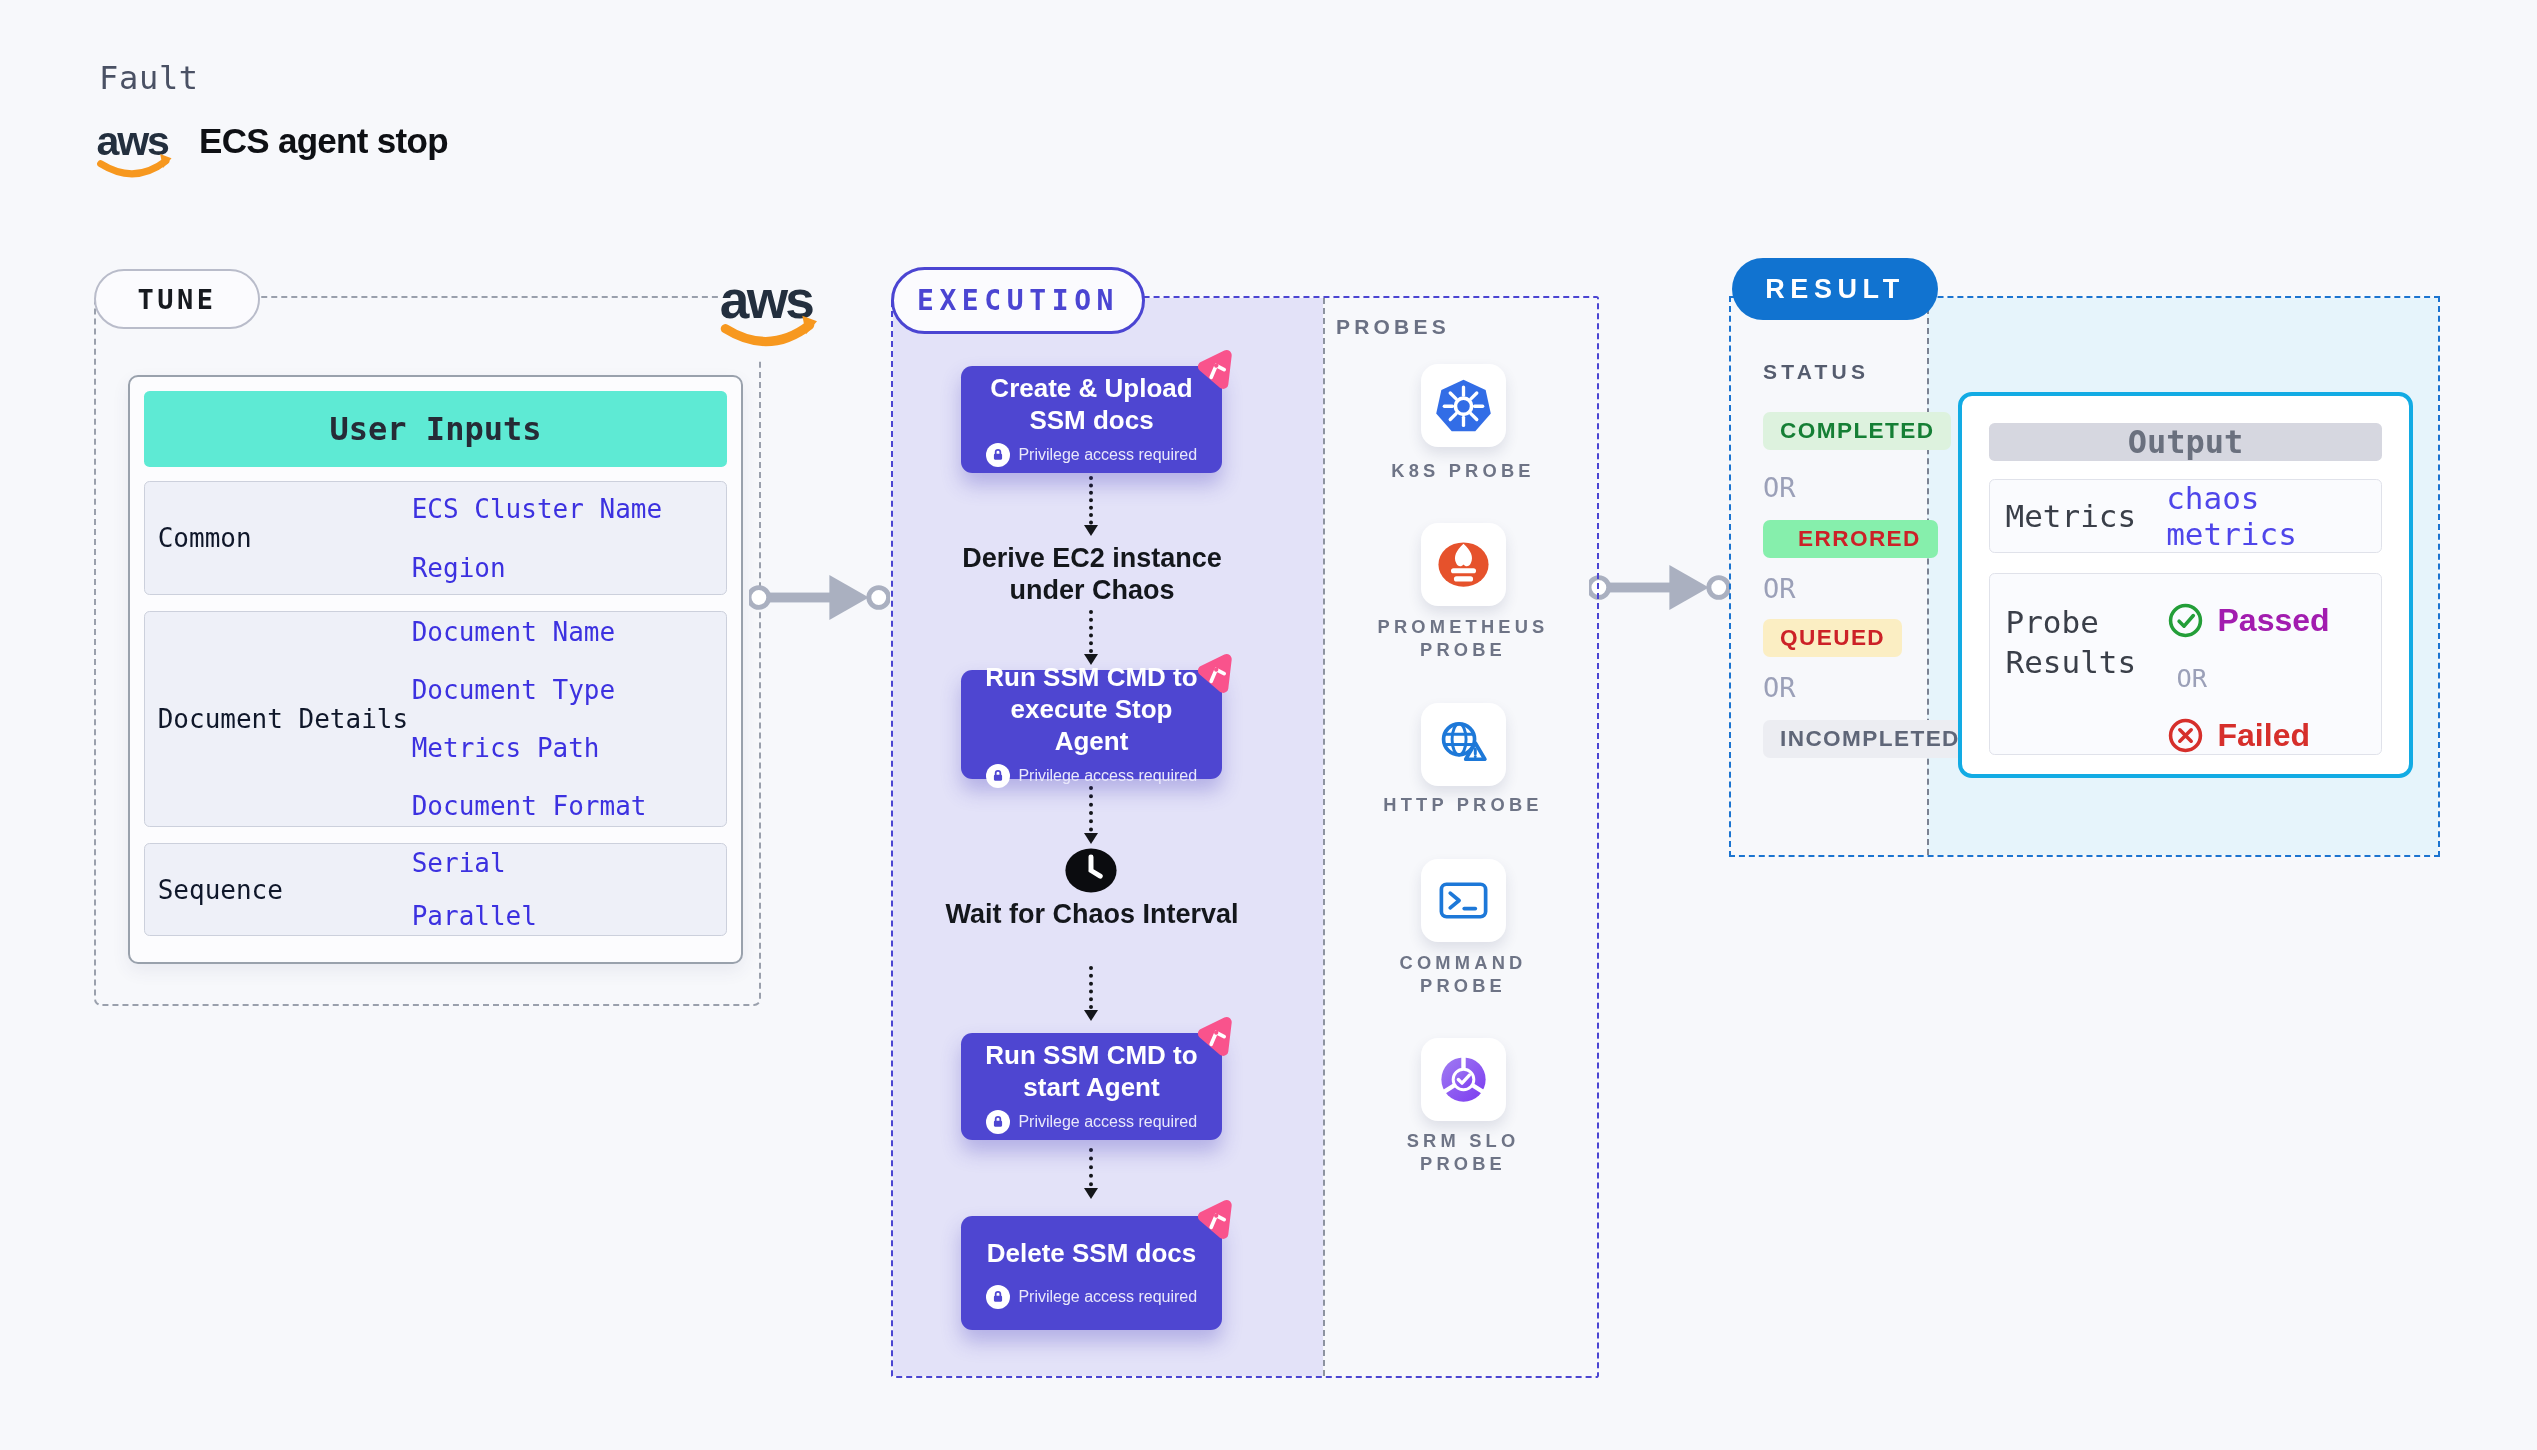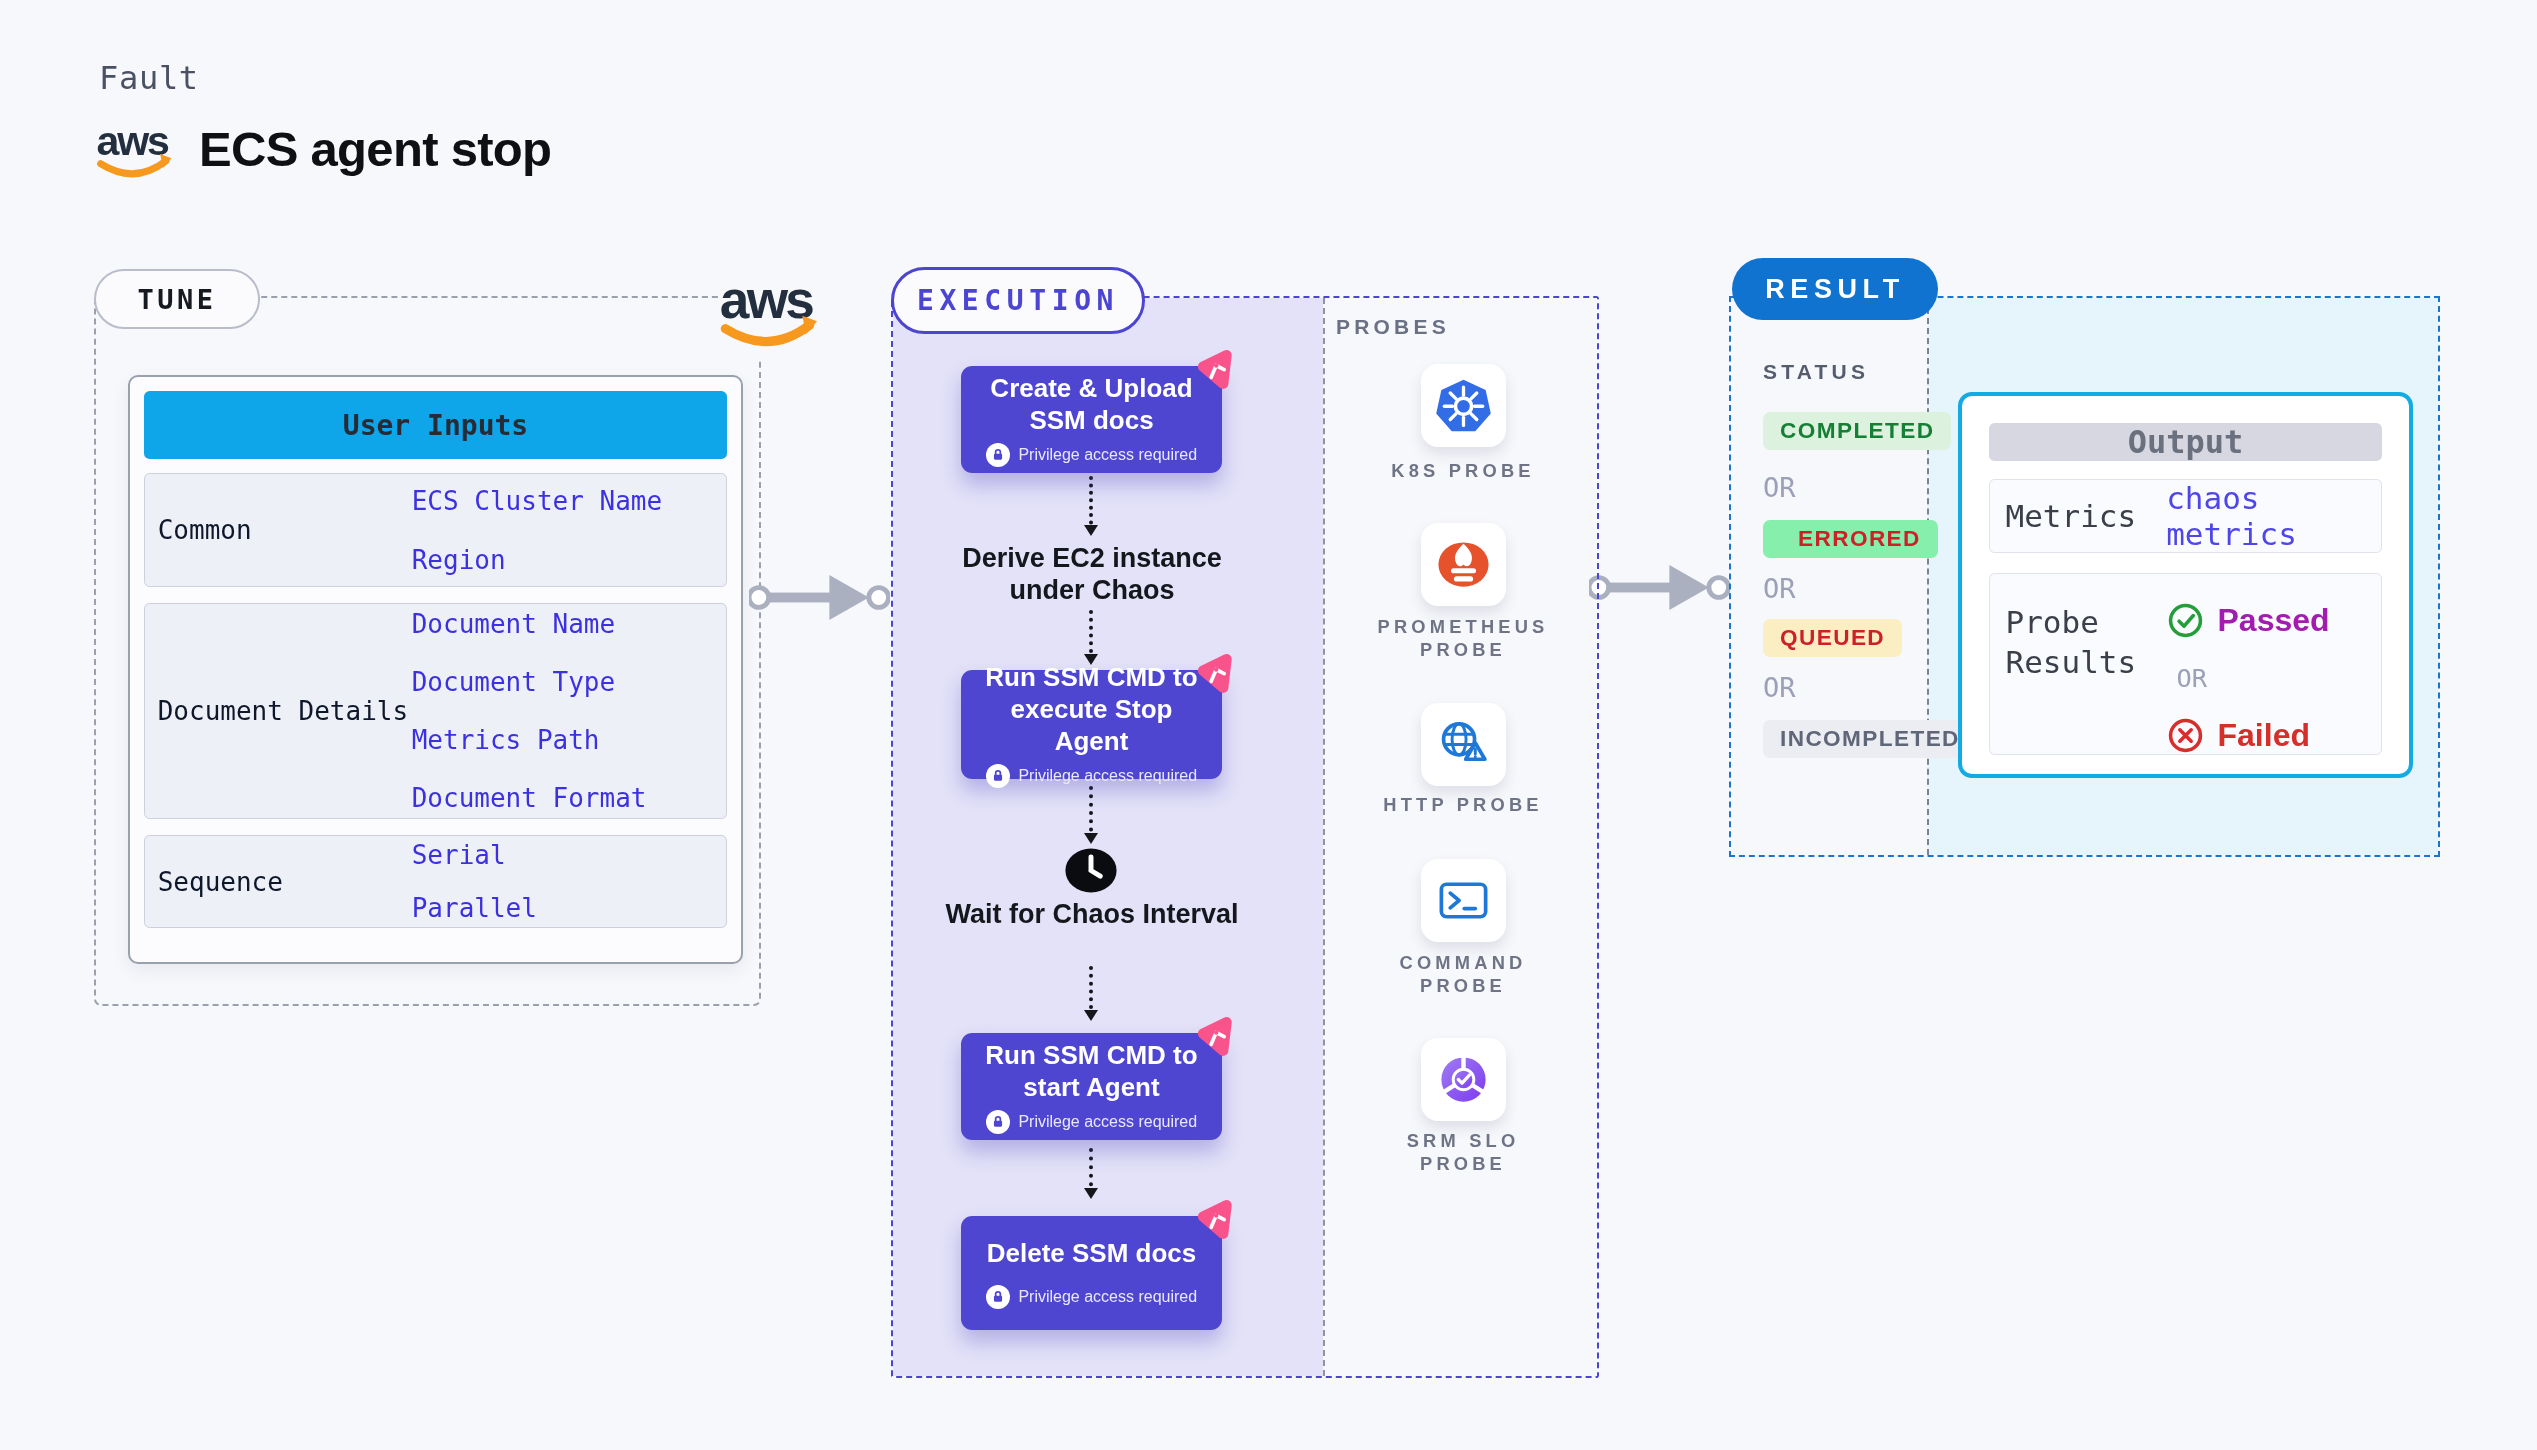--- a/index.html
+++ b/index.html
@@ -2,42 +2,42 @@
 <html style="font-size:11.3px"><head>
 <meta charset="utf-8">
 <style>
   html,body{margin:0;padding:0;background:#f7f8fb;}
   .canvas{position:relative;width:2538px;height:1451px;background:#f7f8fb;overflow:hidden;
           font-family:"Liberation Sans",sans-serif;color:#1d212b;}
   .mono{font-family:"DejaVu Sans Mono",monospace;}
 
   
   .fault-label{position:absolute;left:99px;top:59px;font-size:32px;color:#4a5164;letter-spacing:0.7px;}
-  .page-title{position:absolute;left:199px;top:121px;font-size:49px;font-weight:bold;color:#0e1014;letter-spacing:-0.7px;}
+  .page-title{position:absolute;left:199px;top:121px;font-size:35px;font-weight:bold;color:#0e1014;letter-spacing:-0.7px;}
   .aws-logo-main{position:absolute;left:95px;top:117px;width:85px;height:71px;}
   .aws-logo-tune{position:absolute;left:718px;top:268px;width:110px;height:92px;background:#f7f8fb;z-index:5;}
 
   
   .pill{position:absolute;display:flex;align-items:center;justify-content:center;border-radius:42px;
         font-family:"DejaVu Sans Mono",monospace;font-weight:bold;z-index:6;}
   .pill-tune{left:94px;top:269px;width:162px;height:56px;background:#fbfbfe;border:2.8px solid #b9bcca;
              color:#16191f;font-size:27px;letter-spacing:3.5px;}
   .pill-exec{left:891px;top:267px;width:248px;height:61px;background:#fbfbfe;border:3.5px solid #4b45d2;
              color:#4b45d2;font-size:28px;letter-spacing:5.6px;}
   .pill-result{left:1732px;top:258px;width:206px;height:62px;background:#1173d0;color:#ffffff;
                font-size:27px;letter-spacing:5.6px;font-family:"Liberation Sans",sans-serif;}
 
   
   .tune-box{position:absolute;left:94px;top:296px;width:663px;height:706px;
             border:2.8px dashed #9aa0ac;border-radius:7px;}
   .ui-card{position:absolute;left:128px;top:375px;width:615px;height:589px;background:#fcfcfe;
            border:2.8px solid #99a1ac;border-radius:10px;box-shadow:0 7px 17px rgba(60,70,110,.08);
            box-sizing:border-box;padding:14px;}
-  .ui-header{height:68px;background:#0ea5e9;border-radius:5.6px;display:flex;align-items:center;justify-content:center;
-             font-size:28px;font-weight:bold;color:#262b36;}
+  .ui-header{height:76px;background:#5eead4;border-radius:5.6px;display:flex;align-items:center;justify-content:center;
+             font-size:32px;font-weight:bold;color:#262b36;}
   .ui-group{background:#eef0f8;border:1.4px solid #ccd0dc;border-radius:5.6px;display:flex;box-sizing:border-box;}
   .ui-group-label{width:254px;padding-left:12.7px;display:flex;align-items:center;font-size:26px;color:#0f172a;line-height:32px;}
   .ui-links{display:flex;flex-direction:column;justify-content:center;}
   .ui-link{font-size:26px;color:#3c31e0;line-height:28px;cursor:pointer;}
   .g1{margin-top:14px;height:114px;}  .g1 .ui-links{gap:31px;}
   .g2{margin-top:16px;height:216px;}  .g2 .ui-links{gap:30px;}
   .g3{margin-top:16px;height:93px;}  .g3 .ui-links{gap:25.4px;}
 
   
   .h-arrow{position:absolute;width:141px;height:51px;}

